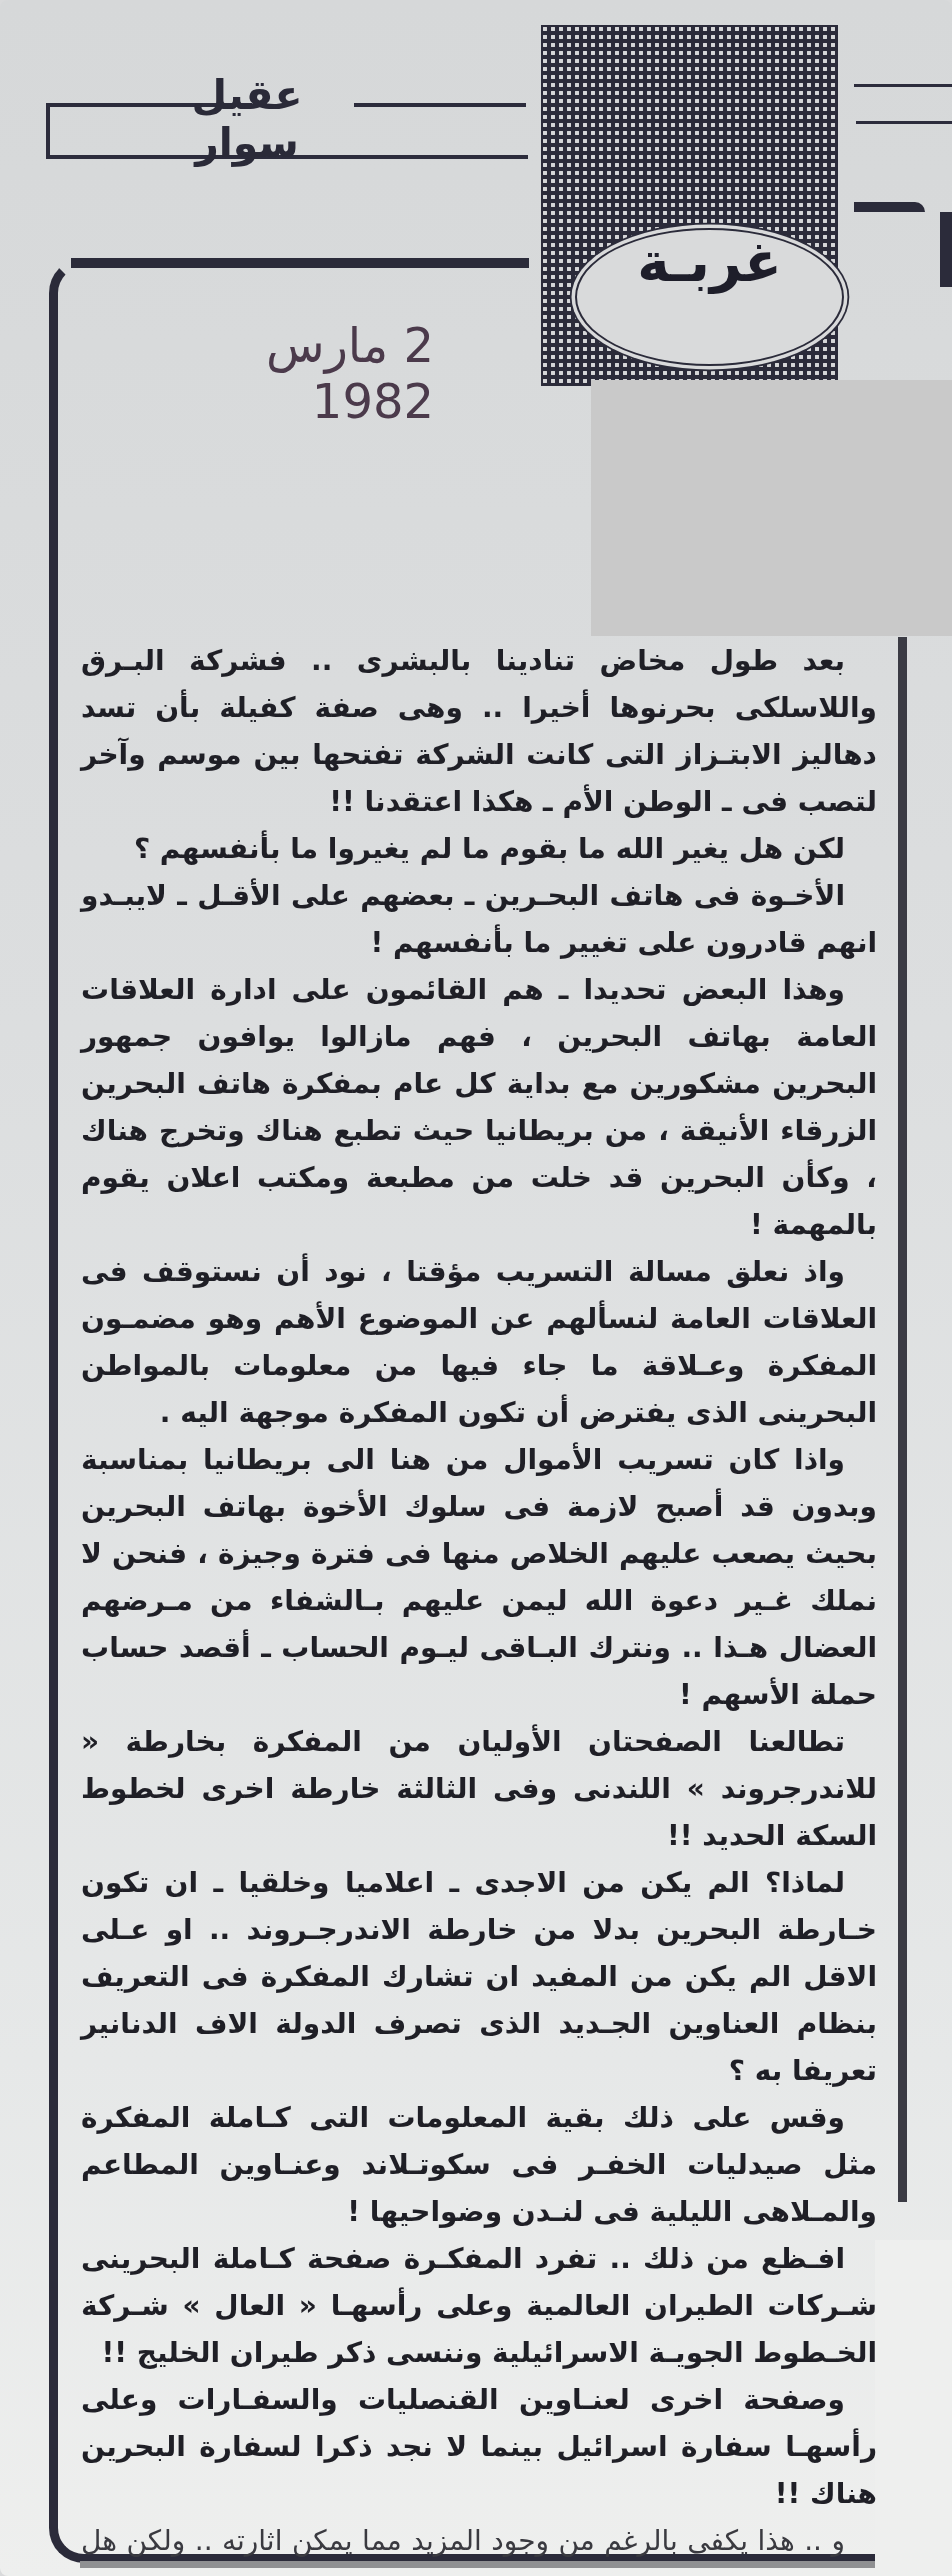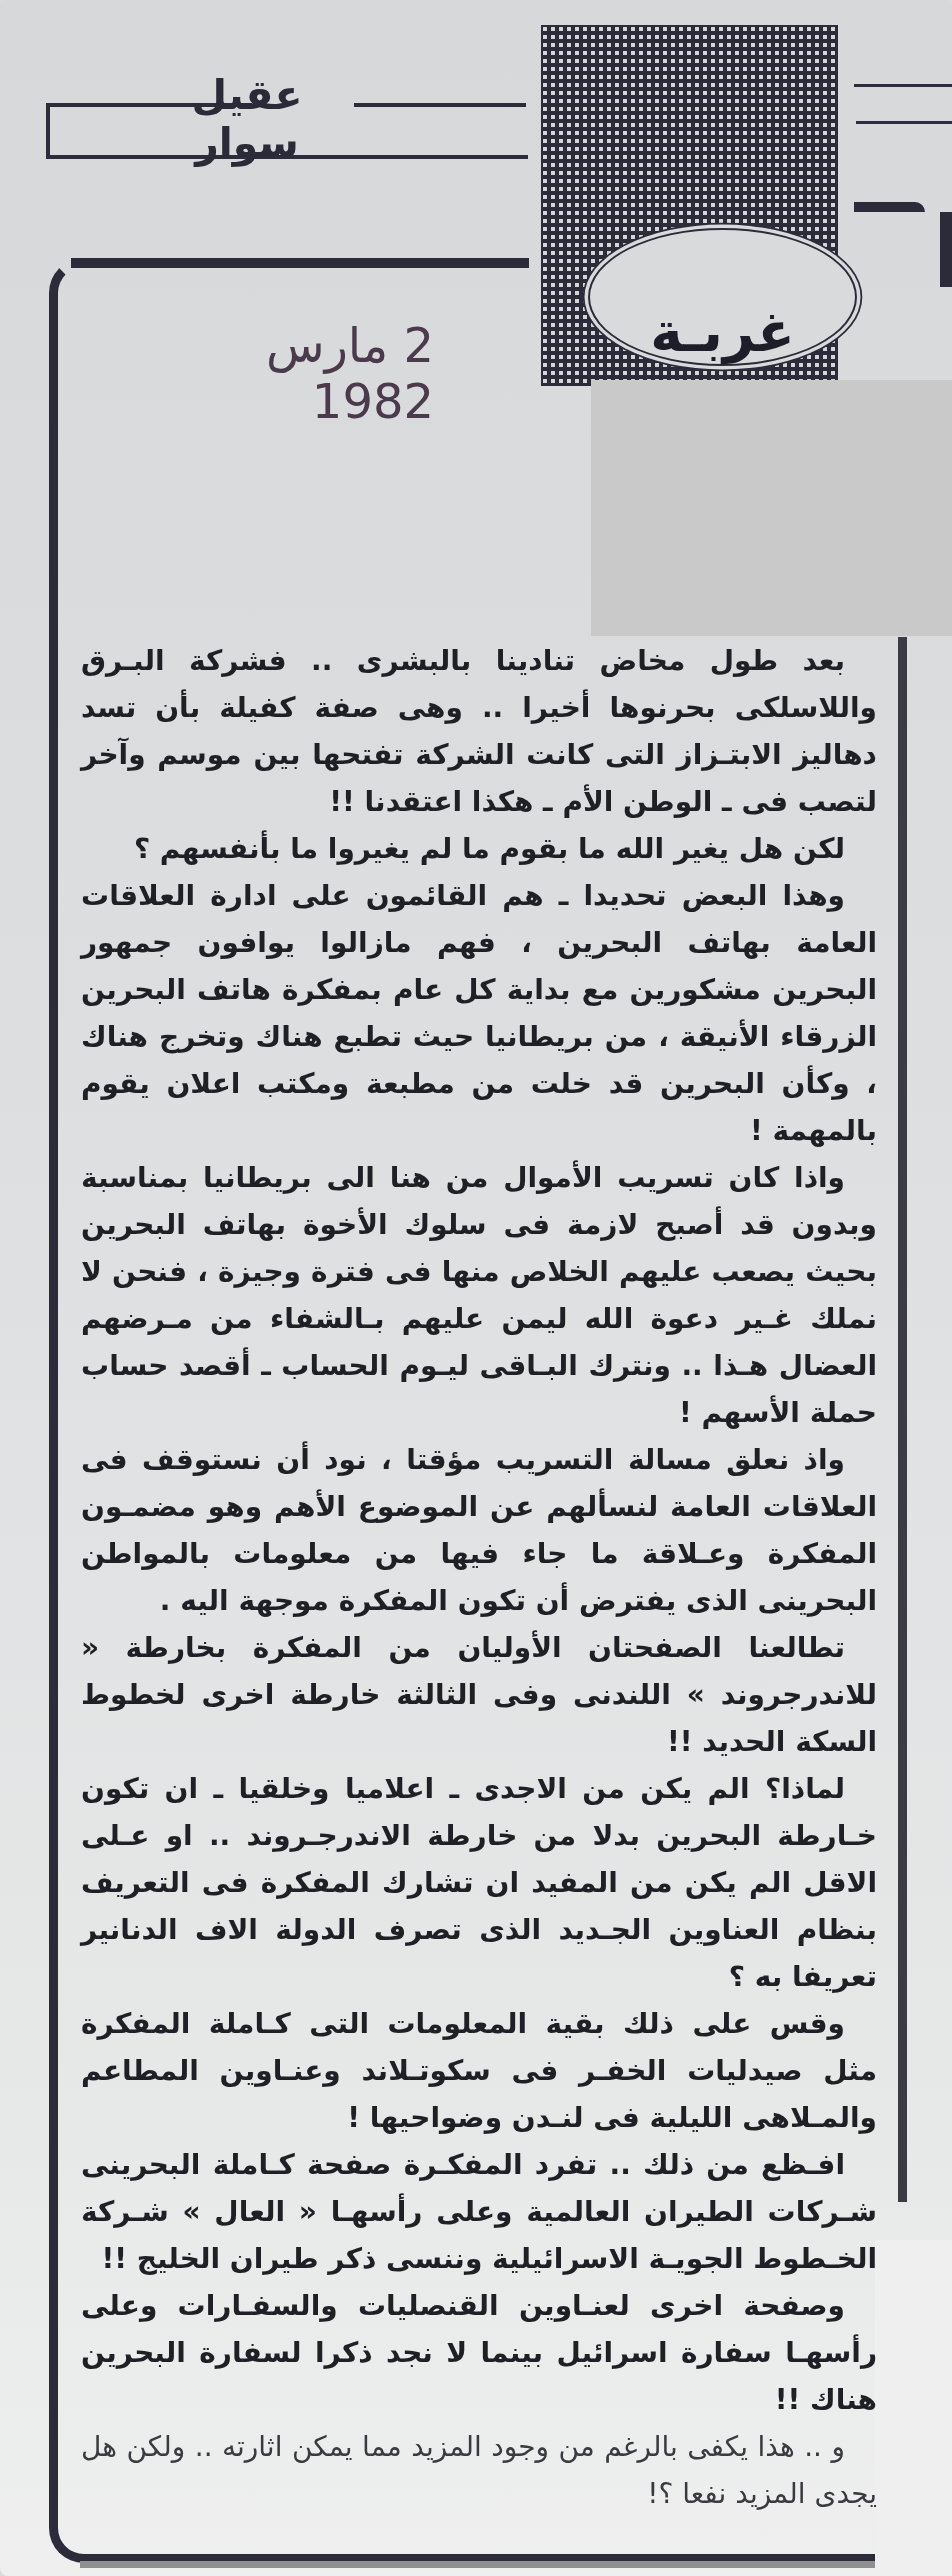--- a/index.html
+++ b/index.html
@@ -26,24 +26,24 @@
     font-family: "DejaVu Sans", sans-serif; letter-spacing: 0.9px;
   }
   
   .halftone {
     position: absolute; left: 541px; top: 25px; width: 297px; height: 361px;
     background-color: #2b2b3a;
     background-image: radial-gradient(circle, #d5d6d8 2.1px, transparent 2.5px);
     background-size: 8px 8px;
   }
   .badge-oval {
-    position: absolute; left: 588px; top: 228px; width: 265px; height: 134px;
+    position: absolute; left: 575px; top: 228px; width: 265px; height: 134px;
     border-radius: 50%; background: #d9dadb; border: 2.7px solid #2b2b3a;
     box-shadow: 0 0 0 3.5px #d9dadb, 0 0 0 5.3px #2b2b3a;
-    display: flex; align-items: flex-end; justify-content: center;
+    display: flex; align-items: flex-start; justify-content: center;
   }
   .badge-text {
     direction: rtl; font-size: 55px; font-weight: bold; color: #1e1e2a;
     font-family: "DejaVu Sans", sans-serif; letter-spacing: 7px;
   }
   
   .frame {
     position: absolute; left: 49px; top: 258px; width: 884px; height: 2305px;
     border: 9.7px solid #2b2b3a; border-radius: 35px;
     border-right-color: transparent; border-top-color: transparent;
@@ -97,23 +97,24 @@
   <div class="frame-bottom"></div>
 
   <div class="gray-patch-1"></div>
   <div class="gray-patch-2"></div>
 
   <div class="date">2 مارس 1982</div>
 
   <div class="article">
     <p>بعد طول مخاض تنادينا بالبشرى .. فشركة البـرق واللاسلكى بحرنوها أخيرا .. وهى صفة كفيلة بأن تسد دهاليز الابتـزاز التى كانت الشركة تفتحها بين موسم وآخر لتصب فى ـ الوطن الأم ـ هكذا اعتقدنا !!</p>
     <p>لكن هل يغير الله ما بقوم ما لم يغيروا ما بأنفسهم ؟</p>
+    <p>الأخـوة فى هاتف البحـرين ـ بعضهم على الأقـل ـ لايبـدو انهم قادرون على تغيير ما بأنفسهم !</p>
     <p>وهذا البعض تحديدا ـ هم القائمون على ادارة العلاقات العامة بهاتف البحرين ، فهم مازالوا يوافون جمهور البحرين مشكورين مع بداية كل عام بمفكرة هاتف البحرين الزرقاء الأنيقة ، من بريطانيا حيث تطبع هناك وتخرج هناك ، وكأن البحرين قد خلت من مطبعة ومكتب اعلان يقوم بالمهمة !</p>
+    <p>واذ نعلق مسالة التسريب مؤقتا ، نود أن نستوقف فى العلاقات العامة لنسألهم عن الموضوع الأهم وهو مضمـون المفكرة وعـلاقة ما جاء فيها من معلومات بالمواطن البحرينى الذى يفترض أن تكون المفكرة موجهة اليه .</p>
     <p>واذا كان تسريب الأموال من هنا الى بريطانيا بمناسبة وبدون قد أصبح لازمة فى سلوك الأخوة بهاتف البحرين بحيث يصعب عليهم الخلاص منها فى فترة وجيزة ، فنحن لا نملك غـير دعوة الله ليمن عليهم بـالشفاء من مـرضهم العضال هـذا .. ونترك البـاقى ليـوم الحساب ـ أقصد حساب حملة الأسهم !</p>
-    <p>واذ نعلق مسالة التسريب مؤقتا ، نود أن نستوقف فى العلاقات العامة لنسألهم عن الموضوع الأهم وهو مضمـون المفكرة وعـلاقة ما جاء فيها من معلومات بالمواطن البحرينى الذى يفترض أن تكون المفكرة موجهة اليه .</p>
     <p>تطالعنا الصفحتان الأوليان من المفكرة بخارطة « للاندرجروند » اللندنى وفى الثالثة خارطة اخرى لخطوط السكة الحديد !!</p>
     <p>لماذا؟ الم يكن من الاجدى ـ اعلاميا وخلقيا ـ ان تكون خـارطة البحرين بدلا من خارطة الاندرجـروند .. او عـلى الاقل الم يكن من المفيد ان تشارك المفكرة فى التعريف بنظام العناوين الجـديد الذى تصرف الدولة الاف الدنانير تعريفا به ؟</p>
     <p>وقس على ذلك بقية المعلومات التى كـاملة المفكرة مثل صيدليات الخفـر فى سكوتـلاند وعنـاوين المطاعم والمـلاهى الليلية فى لنـدن وضواحيها !</p>
     <p>افـظع من ذلك .. تفرد المفكـرة صفحة كـاملة البحرينى شـركات الطيران العالمية وعلى رأسهـا « العال » شـركة الخـطوط الجويـة الاسرائيلية وننسى ذكر طيران الخليج !!</p>
     <p>وصفحة اخرى لعنـاوين القنصليات والسفـارات وعلى رأسهـا سفارة اسرائيل بينما لا نجد ذكرا لسفارة البحرين هناك !!</p>
     <p class="fade1">و .. هذا يكفى بالرغم من وجود المزيد مما يمكن اثارته .. ولكن هل يجدى المزيد نفعا ؟!</p>
 
   </div>
 </div>
 

